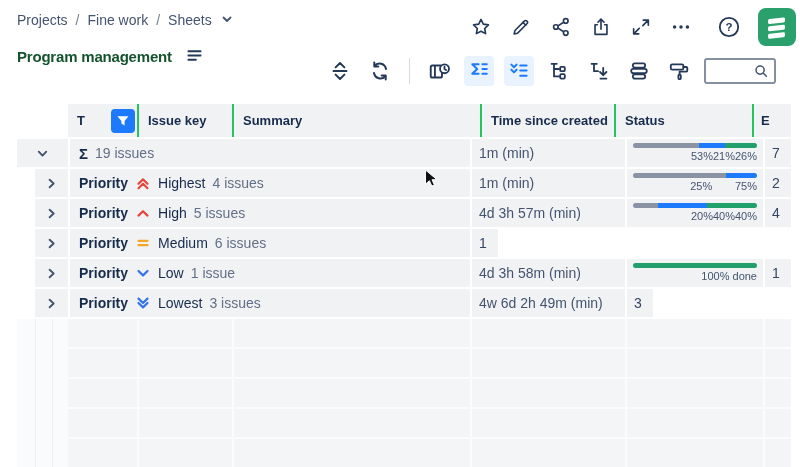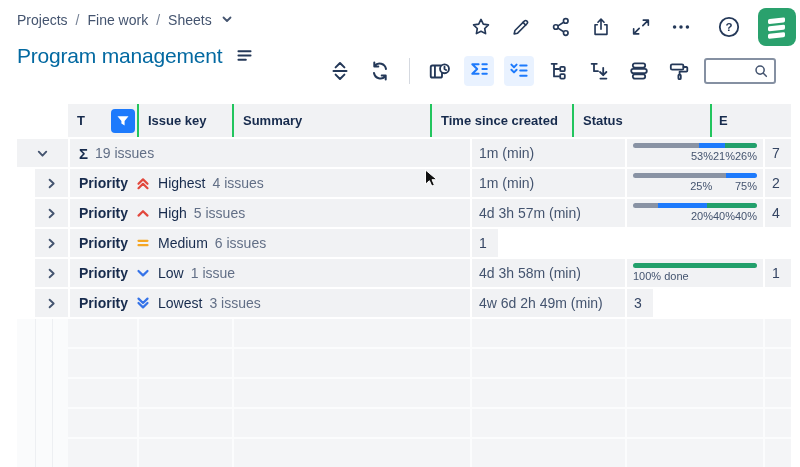--- a/index.html
+++ b/index.html
@@ -8,61 +8,61 @@
   
   .breadcrumb{position:absolute;left:17px;top:12px;display:flex;align-items:flex-start;gap:8px;
               font-size:14px;color:#44546f;}
   .breadcrumb .bc-item{cursor:default;}
   .breadcrumb .sep{color:#758195;}
   .topbar{position:absolute;top:6px;right:3px;display:flex;align-items:center;gap:16px;height:42px;}
   .ticon{width:24px;height:24px;display:flex;align-items:center;justify-content:center;color:#243858;}
   .ticon.help{margin-left:8px;}
   .logo{width:40px;height:40px;}
   .pagetitle-row{position:absolute;left:17px;top:44px;display:flex;align-items:center;gap:14px;}
-  .pagetitle{font-size:21px;font-weight:400;letter-spacing:-.2px;color:#0369a1;margin:0;}
+  .pagetitle{font-size:15px;font-weight:700;letter-spacing:-.2px;color:#14532d;margin:0;}
   .title-icon{color:#243858;margin-top:3px;}
   
   .toolbar{position:absolute;top:56px;right:24px;display:flex;align-items:center;gap:10px;}
   .tb{width:30px;height:30px;border-radius:4px;display:flex;align-items:center;justify-content:center;
       color:#243858;background:transparent;}
   .tb.active{background:#e9f2ff;color:#1d7afc;}
   .tb-divider{width:1px;height:26px;background:#d5d9e0;margin:0 4px;}
   .searchbox{width:72px;height:26px;border:2px solid #8590a2;border-radius:3px;background:#fff;
              display:flex;align-items:center;justify-content:flex-end;padding-right:5px;box-sizing:border-box;}
   .searchbox input{border:none;outline:none;width:40px;font-size:12px;flex:1;min-width:0;background:transparent;}
   
   .thead{position:absolute;left:68px;top:104px;width:723px;height:33px;display:flex;
          background:#f1f2f4;font-size:13px;font-weight:700;color:#172b4d;}
   .th{display:flex;align-items:center;box-sizing:border-box;padding-left:9px;}
   .th + .th{border-left:2px solid #22c55e;}
   .th-type{width:69px;justify-content:space-between;padding-right:2px;}
   .th-issuekey{width:95px;}
-  .th-summary{width:198px;}
+  .th-summary{width:248px;}
   .th-time{width:134px;}
-  .th-status{width:138px;margin-left:8px;}
+  .th-status{width:138px;}
   .th-estimate{width:28px;padding-left:7px;}
   .filter-btn{width:24px;height:24px;border-radius:4px;background:#1d7afc;border:none;
               display:flex;align-items:center;justify-content:center;padding:0;}
   #rows{position:absolute;left:0;top:139px;width:800px;}
   .row{display:flex;height:28px;margin-bottom:2px;font-size:14px;}
   .spacer{background:transparent;}
   .cell{background:#f1f2f4;box-sizing:border-box;display:flex;align-items:center;}
   .gutter{justify-content:center;color:#44546f;}
   .content{border-left:2px solid #fff;padding-left:9px;gap:7px;width:402px;}
   .timecell{border-left:2px solid #fff;padding-left:7px;width:155px;color:#44546f;}
   .statuscell{border-left:2px solid #fff;width:138px;display:block;padding:4px 6px 0 6px;}
   .ecell{border-left:2px solid #fff;padding-left:7px;width:28px;color:#344563;}
   .sigma{font-weight:700;font-size:15px;color:#172b4d;}
   .fieldname{font-weight:700;color:#172b4d;}
   .fieldval{color:#172b4d;}
   .count{color:#626f86;}
   .bar{height:5px;border-radius:3px;overflow:hidden;display:flex;background:transparent;}
   .bar-labels{position:relative;display:flex;justify-content:flex-end;font-size:11px;
               color:#44546f;margin-top:2px;line-height:12px;white-space:nowrap;}
-  .bar-labels.single{justify-content:flex-start;}
+  .bar-labels.single{justify-content:flex-end;}
   .bar-labels .abs2{position:absolute;left:55%;transform:translateX(-50%);}
   
   .left-guides{position:absolute;left:17px;top:319px;width:51px;height:148px;background:#fafbfc;}
   .left-guides .vg{position:absolute;top:0;bottom:0;width:1px;background:#edeff2;}
   .empty-grid{position:absolute;left:68px;top:319px;width:723px;height:148px;
               background:repeating-linear-gradient(to bottom,#f4f5f7 0 28px,#fbfcfd 28px 30px);}
   .empty-grid .vline{position:absolute;top:0;bottom:0;width:2px;background:#fbfcfd;}
   .cursor{position:absolute;left:424px;top:169px;z-index:10;}
 </style>
 </head>

